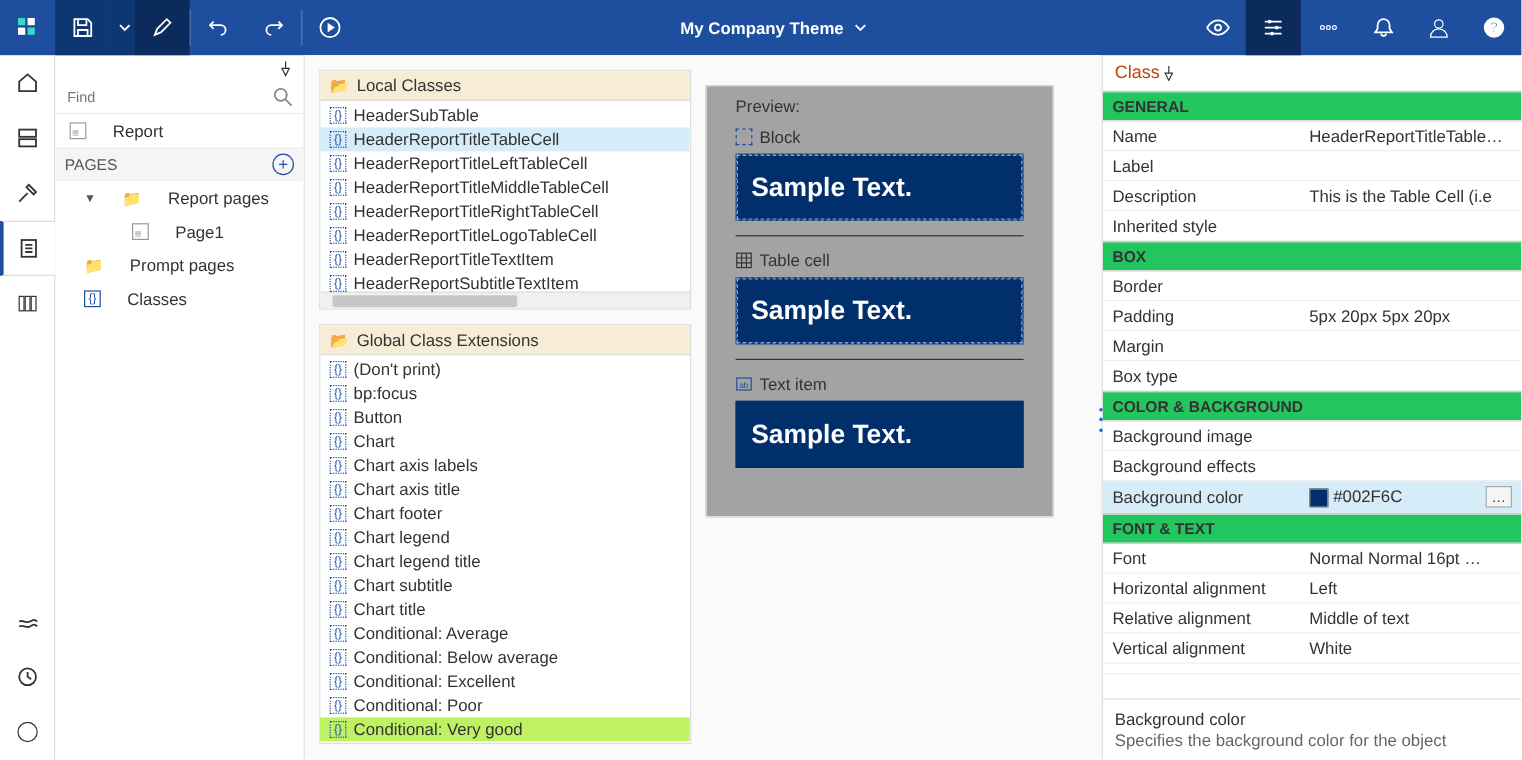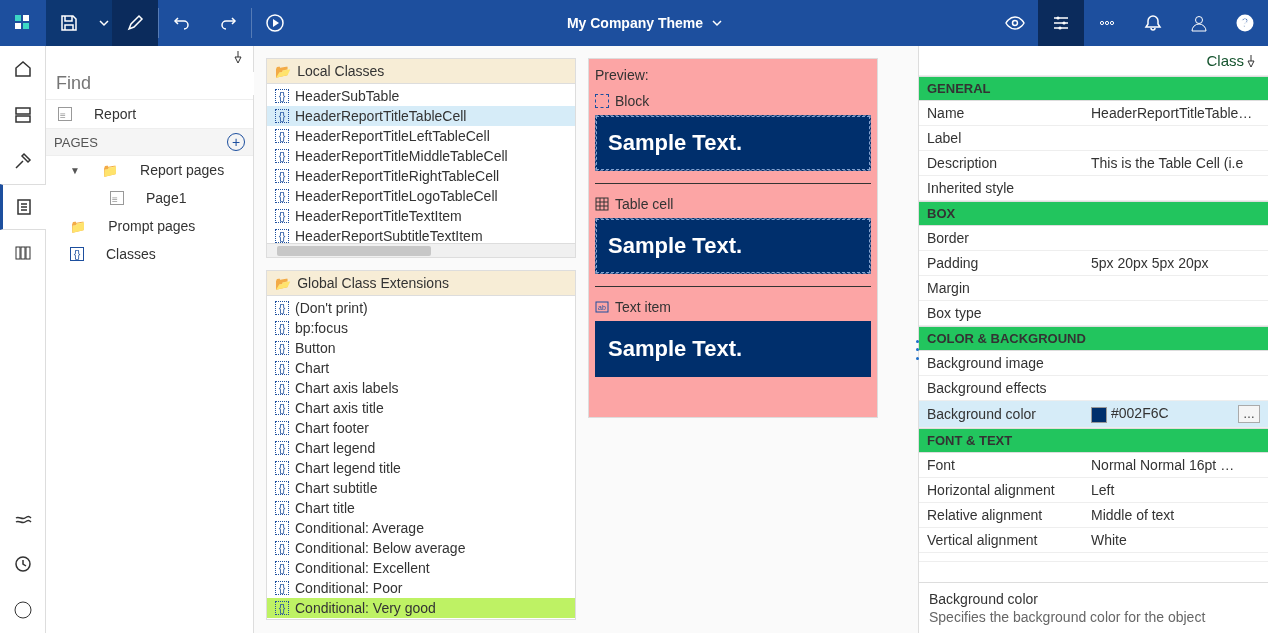--- a/index.html
+++ b/index.html
@@ -71,21 +71,21 @@
     position: relative;
   }
   .treepanel .pinrow {
     display:flex; justify-content:flex-end; padding:0 8px; height:18px;
   }
   .treepanel .findrow {
     display:flex; align-items:center; padding: 4px 8px; gap:4px;
     border-bottom: 1px solid #eee;
   }
   .treepanel .findrow input {
-    flex:1; border:none; outline:none; font-size:18px; color:#666;
+    flex:1; border:none; outline:none; font-size:12px; color:#666;
   }
   .treepanel .titem {
     display:flex; align-items:center;
     padding: 6px 8px 6px 12px; gap:22px; cursor:pointer;
   }
   .treepanel .sectionhdr {
     display:flex; align-items:center; justify-content:space-between;
     background:#f5f5f5;
     padding:4px 8px;
     font-size:13px; color:#555;
@@ -150,23 +150,24 @@
     height:14px; border-top:1px solid #ddd;
     display:flex; align-items:center;
     background:#f0f0f0;
   }
   .panel .hscroll .thumb { width:50%; height:10px; background:#c7c7c7; margin-left:10px; border-radius:2px; }
 
   
   .preview {
     width: 290px;
     border:1px solid #ddd;
-    background:#fca5a5;
-    padding:8px 6px;
+    background:#a3a3a3;
+    padding:8px 24px;
     height: 360px;
+    margin-top: 13px;
   }
   .preview h4 { margin:0 0 8px 0; font-weight:normal; font-size:14px; color:#333; }
   .preview .plabel {
     display:flex; align-items:center; gap:6px;
     margin:10px 0 6px 0; font-size:14px; color:#333;
   }
   .preview .hr { border:none; border-top:1px solid #333; margin:12px 0; }
   .preview .sampleblock {
     background:#002f6c; color:#fff;
     font-size:22px; font-weight:bold;
@@ -183,23 +184,23 @@
 
   
   .props {
     width: 350px;
     border-left:1px solid #ddd;
     display:flex; flex-direction:column;
     font-size:14px;
     height:100%;
   }
   .props .titlebar {
-    display:flex; align-items:center; justify-content:flex-end;
+    display:flex; align-items:center; justify-content:flex-start;
     padding:6px 10px;
-    color:#14532d; font-size:15px;
+    color:#c2410c; font-size:15px;
   }
   .props .scroll {
     flex:1; overflow-y:auto;
     border-top:1px solid #eee;
   }
   .props .section {
     background:#22c55e; padding:4px 8px;
     font-weight:bold; font-size:13px; color:#333;
     border-top:1px solid #ddd; border-bottom:1px solid #ddd;
   }

